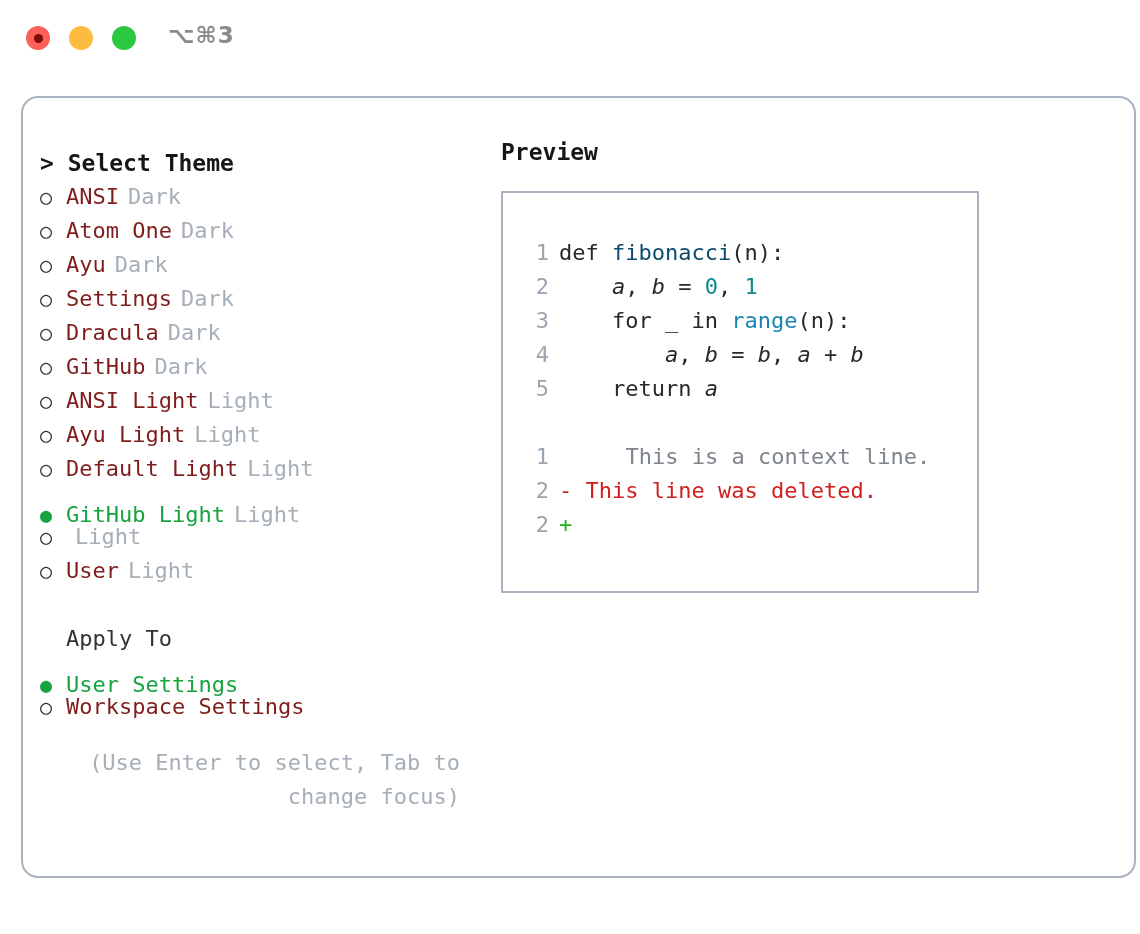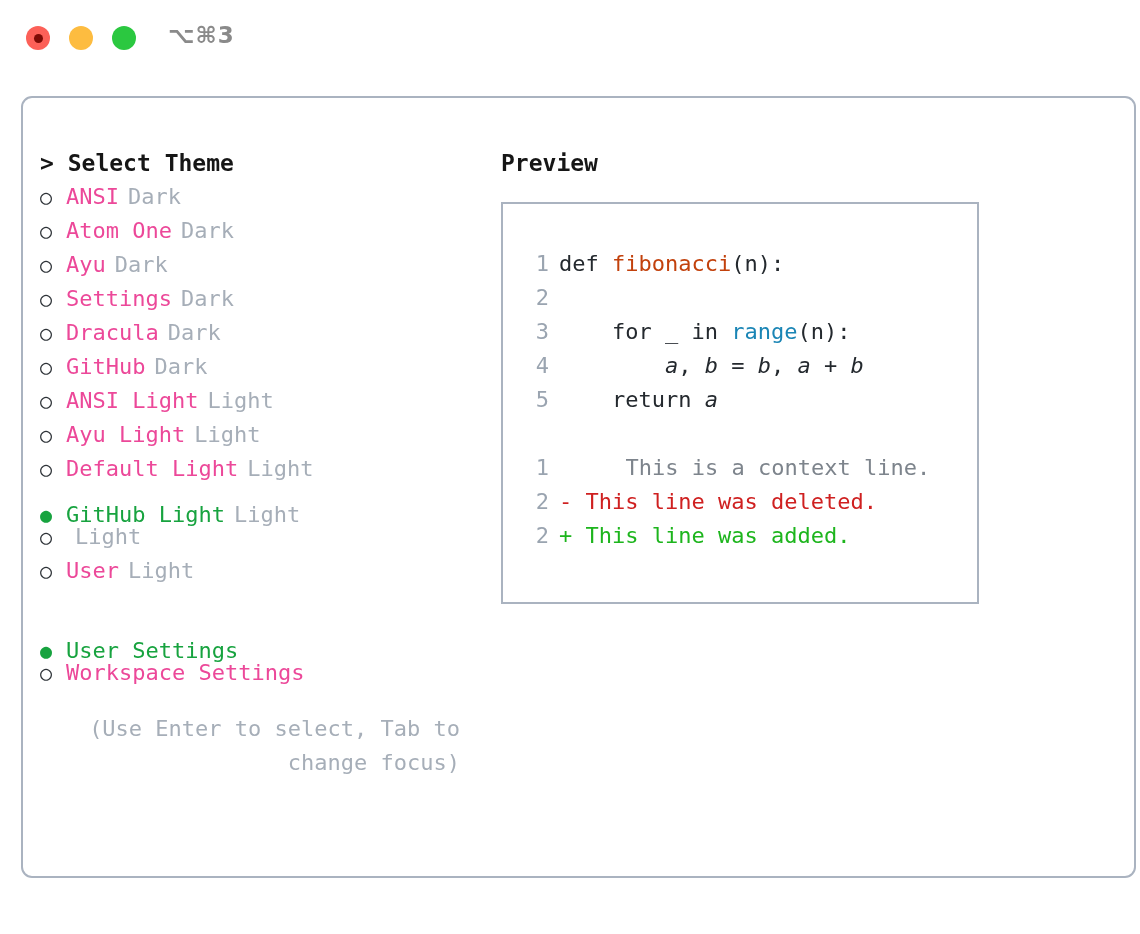--- a/index.html
+++ b/index.html
@@ -69,35 +69,35 @@
   }
 
   
   .panel {
     position: absolute;
     left: 21px;
     top: 96px;
     width: 1115px;
     height: 782px;
     border: 2px solid #aab3c0;
-    border-radius: 11px;
+    border-radius: 17px;
     box-sizing: border-box;
     background: #ffffff;
   }
 
   .col-left {
     position: absolute;
     left: 17px;
     top: 48px;
     width: 440px;
   }
   .col-right {
     position: absolute;
     left: 478px;
-    top: 48px;
+    top: 37px;
     width: 500px;
   }
 
   
   .section-title {
     font-size: 23px;
     font-weight: bold;
     color: #161616;
     white-space: pre;
     line-height: 34px;
@@ -122,21 +122,21 @@
   .bullet {
     display: inline-block;
     width: 26px;
     flex: 0 0 26px;
     font-size: 20px;
     color: #2e3338;
     line-height: 34px;
   }
   .opt.selected .bullet { color: #17a33f; }
   .opt.selected .opt-label { color: #17a33f; margin-top: 12px; }
-  .opt-label { color: #ec4899; }
+  .opt-label { color: #7f1d1d; }
   .opt-kind {
     color: #a6aeb8;
     margin-left: 9px;
   }
 
   .group-heading {
     height: 34px;
     line-height: 34px;
     font-size: 22px;
     color: #2e3338;
@@ -195,21 +195,21 @@
   .lnum {
     display: inline-block;
     width: 28px;
     flex: 0 0 28px;
     text-align: right;
     color: #9aa4b0;
     margin-right: 10px;
   }
   .code-text { color: #24292e; }
 
-  .tok-fn    { color: #c2410c; }
+  .tok-fn    { color: #0c4a6e; }
   .tok-num   { color: #0d8a8a; }
   .tok-builtin { color: #1a85b5; }
   .tok-var   { font-style: italic; color: #24292e; }
   .tok-plain { color: #24292e; margin-top: 20px; }
 
   .blank-line { height: 34px; }
 
   .diff-ctx { color: #7d848c; margin-left: 20px; }
   .diff-del { color: #cf2020; }
   .diff-add { color: #1db51d; }
@@ -244,47 +244,48 @@
           <div class="opt"><span class="bullet">○</span><span class="opt-label">ANSI Light</span><span class="opt-kind">Light</span></div>
           <div class="opt"><span class="bullet">○</span><span class="opt-label">Ayu Light</span><span class="opt-kind">Light</span></div>
           <div class="opt"><span class="bullet">○</span><span class="opt-label">Default Light</span><span class="opt-kind">Light</span></div>
           <div class="opt selected"><span class="bullet">●</span><span class="opt-label">GitHub Light</span><span class="opt-kind">Light</span></div>
           <div class="opt"><span class="bullet">○</span><span class="opt-kind">Light</span></div>
           <div class="opt"><span class="bullet">○</span><span class="opt-label">User</span><span class="opt-kind">Light</span></div>
         </div>
 
       <div class="spacer-34"></div>
 
+      <div class="group-heading">Apply To</div>
 
       <div class="opt-list" id="apply-list">
           <div class="opt selected"><span class="bullet">●</span><span class="opt-label">User Settings</span></div>
           <div class="opt"><span class="bullet">○</span><span class="opt-label">Workspace Settings</span></div>
         </div>
 
       <div class="spacer-20"></div>
 
       <div class="hint">(Use Enter to select, Tab to change focus)</div>
     </div>
 
     <div class="col-right">
       <div class="preview-title">Preview</div>
 
       <div class="preview-box">
         <div class="code-area">
           <div id="code-lines">
               <div class="code-line"><span class="lnum">1</span><span class="code-text"><span class="tok-plain">def </span><span class="tok-fn">fibonacci</span><span class="tok-plain">(n):</span></span></div>
-              <div class="code-line"><span class="lnum">2</span></div>
+              <div class="code-line"><span class="lnum">2</span><span class="code-text"><span class="tok-plain">    </span><span class="tok-var">a</span><span class="tok-plain">, </span><span class="tok-var">b</span><span class="tok-plain"> = </span><span class="tok-num">0</span><span class="tok-plain">, </span><span class="tok-num">1</span></span></div>
               <div class="code-line"><span class="lnum">3</span><span class="code-text"><span class="tok-plain">    for _ in </span><span class="tok-builtin">range</span><span class="tok-plain">(n):</span></span></div>
               <div class="code-line"><span class="lnum">4</span><span class="code-text"><span class="tok-plain">        </span><span class="tok-var">a</span><span class="tok-plain">, </span><span class="tok-var">b</span><span class="tok-plain"> = </span><span class="tok-var">b</span><span class="tok-plain">, </span><span class="tok-var">a</span><span class="tok-plain"> + </span><span class="tok-var">b</span></span></div>
               <div class="code-line"><span class="lnum">5</span><span class="code-text"><span class="tok-plain">    return </span><span class="tok-var">a</span></span></div>
             </div>
           <div class="blank-line"></div>
           <div id="diff-lines">
               <div class="code-line"><span class="lnum">1</span><span class="diff-ctx">  </span><span class="diff-ctx">This is a context line.</span></div>
               <div class="code-line"><span class="lnum">2</span><span class="diff-del">- </span><span class="diff-del">This line was deleted.</span></div>
-              <div class="code-line"><span class="lnum">2</span><span class="diff-add">+ </span><span class="diff-add">This line was added.</span></div>
+              <div class="code-line"><span class="lnum">2</span><span class="diff-add">+ </span></div>
             </div>
         </div>
       </div>
     </div>
 
   </div>
 </div>
 
 </body></html>

